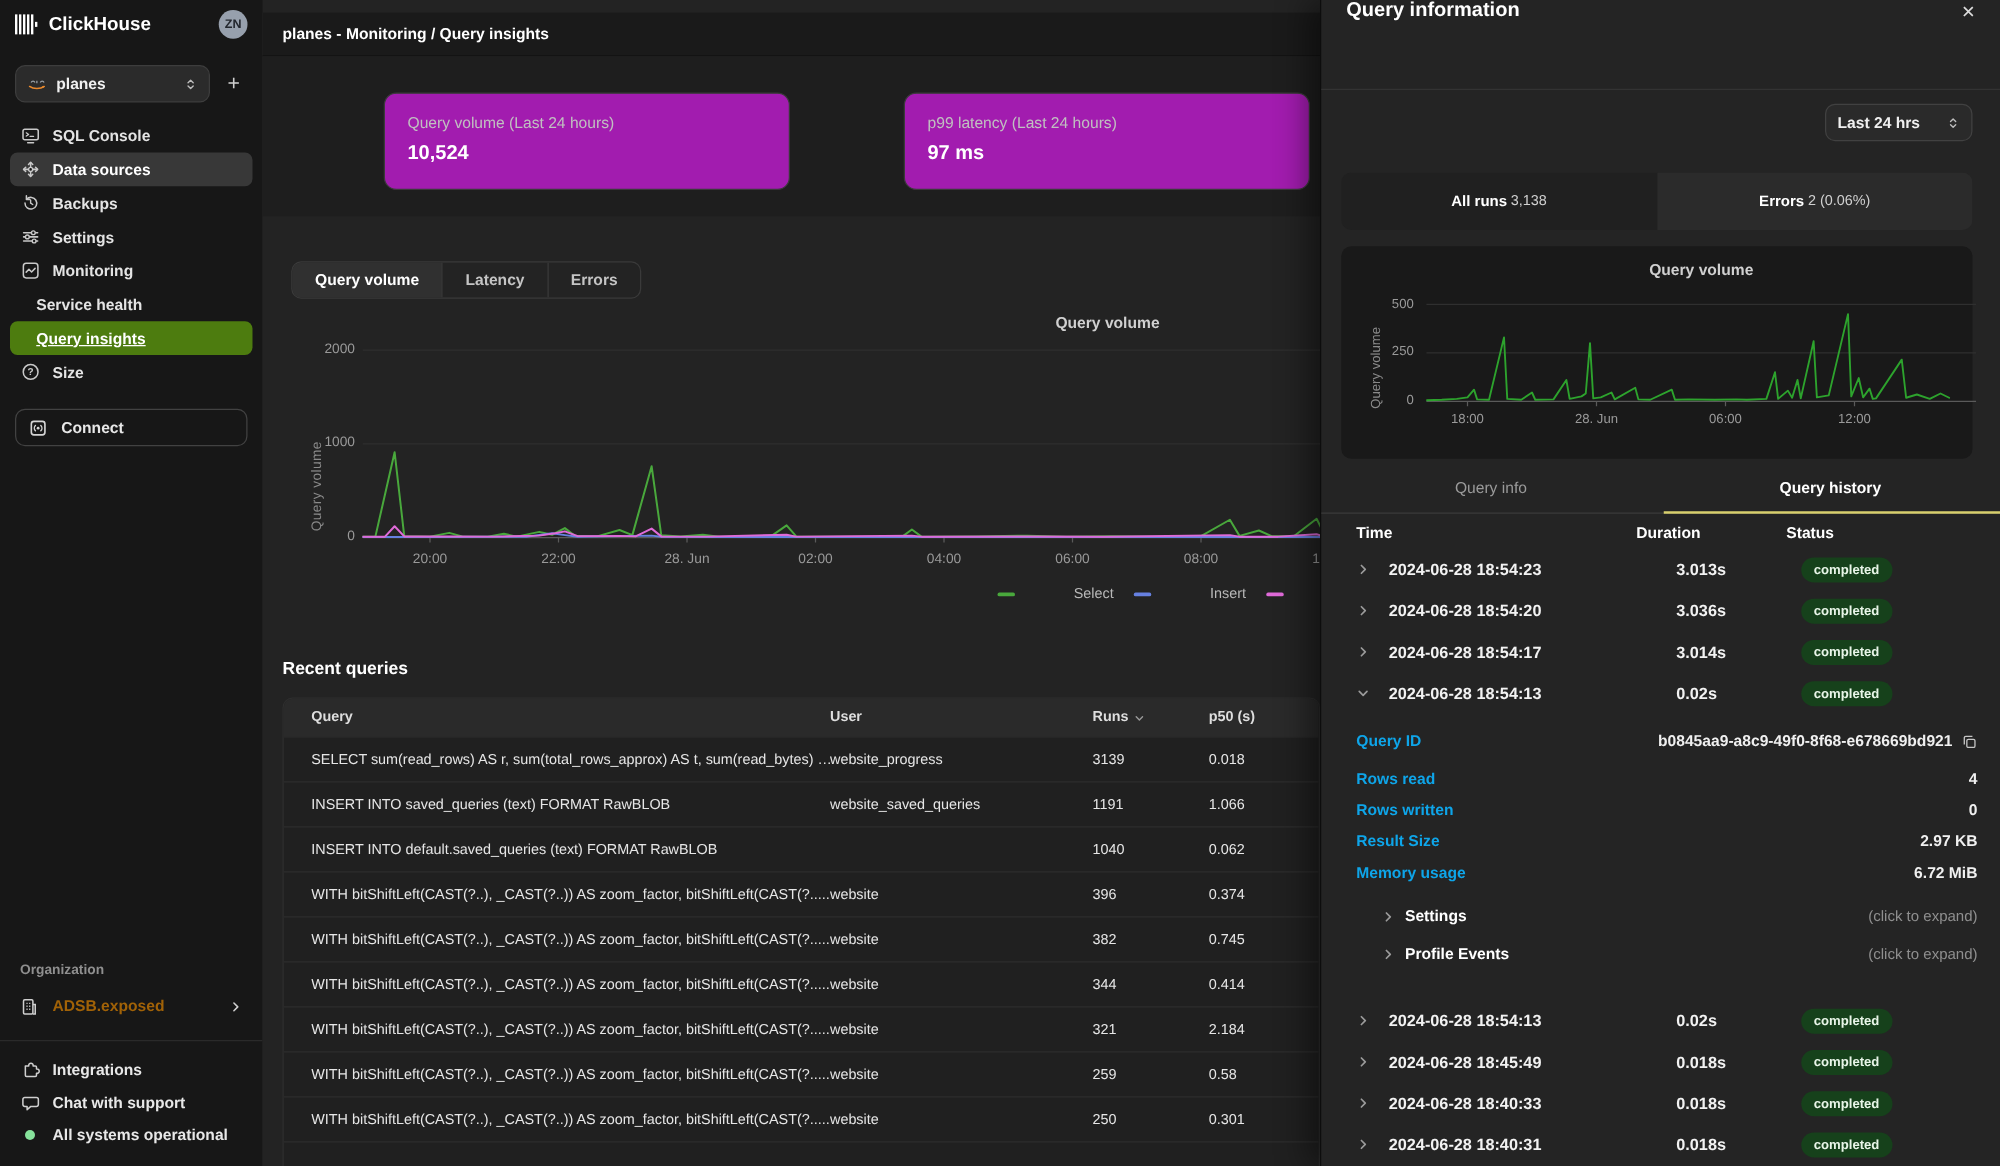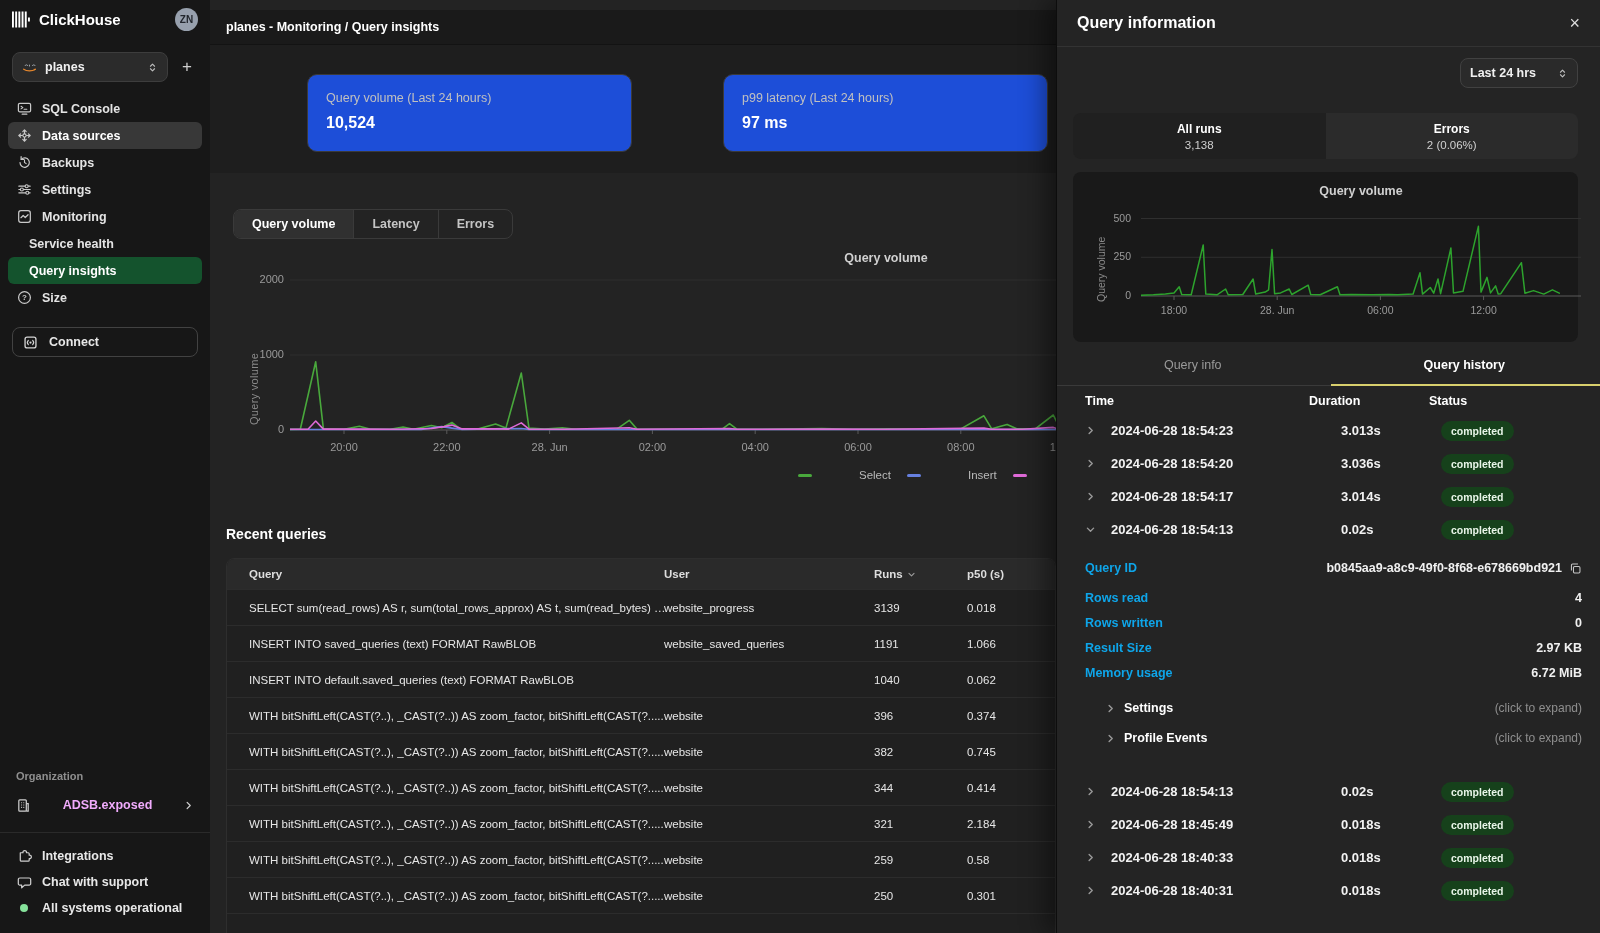--- a/index.html
+++ b/index.html
@@ -18,44 +18,44 @@
   .svc-select { flex:1; height:30px; background:#2b2b2b; border:1px solid #3d3d3d; border-radius:8px;
     display:flex; align-items:center; gap:8px; padding:0 9px; cursor:pointer; }
   .svc-select .lbl { flex:1; font-size:12.5px; font-weight:600; color:#f0f0f0; }
   .plus-btn { width:22px; text-align:center; font-size:17px; color:#cfcfcf; cursor:pointer; }
   .nav { margin-top:13px; }
   .nav-item { display:flex; align-items:center; gap:10px; height:27px; margin:0 8px; padding:0 8px;
     border-radius:6px; cursor:pointer; color:#e4e4e4; }
   .nav-item .nav-icon { width:16px; display:flex; align-items:center; justify-content:center; color:#c9c9c9; }
   .nav-item .nav-label { font-size:12.5px; font-weight:600; }
   .nav-item.hl { background:#383838; color:#fff; }
-  .nav-item.active { background:#14532d; color:#fff; }
+  .nav-item.active { background:#4d7c0f; color:#fff;text-decoration:underline; }
   .nav-item.indent { padding-left:21px; }
   .connect-btn { display:flex; align-items:center; gap:10px; height:30px; margin:16px 12px 0 12px;
     border:1px solid #424242; border-radius:8px; padding:0 10px; cursor:pointer; }
   .connect-btn .nav-icon { width:16px; color:#d5d5d5; }
   .connect-btn span.txt { font-size:12.5px; font-weight:600; }
   .sb-bottom { position:absolute; left:0; right:0; bottom:0; }
   .org-heading { font-size:11px; font-weight:600; color:#8f8f8f; padding:0 16px; margin-bottom:10px; }
   .org-row { display:flex; align-items:center; gap:10px; padding:0 16px; height:26px; cursor:pointer; }
   .org-row .nav-icon { width:16px; color:#cfcfcf; }
-  .org-row .org-name { flex:1; font-size:12.5px; font-weight:700; color:#f0abfc;text-align:center; }
+  .org-row .org-name { flex:1; font-size:12.5px; font-weight:700; color:#a16207; }
   .sb-divider { border-top:1px solid #2a2a2a; margin:14px 0 10px 0; }
   .foot-item { display:flex; align-items:center; gap:10px; height:26px; padding:0 16px; cursor:pointer; }
   .foot-item .nav-icon { width:16px; color:#cfcfcf; display:flex; justify-content:center; }
   .foot-item .nav-label { font-size:12.5px; font-weight:600; }
   .dot { width:8px; height:8px; border-radius:50%; }
 
   
   .main { position:absolute; left:210px; top:10px; width:846px; height:933px; overflow:hidden; background:#232323; }
   .topbar { height:35px; background:#1a1a1a; display:flex; align-items:center; padding:0 16px;
     border-bottom:1px solid #131313; }
   .breadcrumb { font-size:12.5px; font-weight:700; color:#fff; }
   .statband { height:128px; background:#1e1e1e; position:relative; }
-  .stat-card { position:absolute; top:29px; width:325px; height:78px; background:#1d4ed8;
+  .stat-card { position:absolute; top:29px; width:325px; height:78px; background:#a21caf;
     border:1px solid #3a3a3a; border-radius:10px; padding:16px 18px; }
   .stat-card .s-lbl { font-size:12.5px; color:#c0c0c0; }
   .stat-card .s-val { font-size:16px; font-weight:700; color:#fff; margin-top:9px; }
   .chart-tabs { position:absolute; left:23px; top:199px; display:flex; border:1px solid #3a3a3a;
     border-radius:8px; overflow:hidden; }
   .chart-tab { padding:7px 18px; font-size:12.5px; font-weight:600; color:#c4c4c4; cursor:pointer;
     border-left:1px solid #3a3a3a; }
   .chart-tab:first-child { border-left:none; }
   .chart-tab.active { background:#303030; color:#fff; font-weight:700; }
   .mchart-title { position:absolute; left:596px; top:241px; width:160px; text-align:center;
@@ -75,29 +75,29 @@
   .rq-grid { display:grid; grid-template-columns:415px 210px 93px 1fr; align-items:center; padding-left:22px; }
   .rq-head { background:#2a2a2a; height:30px; font-size:11.5px; font-weight:700; color:#dedede; }
   .rq-row { height:36px; border-top:1px solid #2c2c2c; font-size:11.5px; color:#e6e6e6; cursor:pointer; }
   .rq-row .q { white-space:nowrap; overflow:hidden; padding-right:14px; }
   .runs-head { display:flex; align-items:center; gap:4px; }
   .sort-ic { color:#9a9a9a; font-size:9px; }
 
   
   .panel { position:absolute; left:1056px; top:0; width:544px; height:933px; background:#242424;
     border-left:1px solid #0d0d0d; box-shadow:-10px 0 24px rgba(0,0,0,.45); }
-  .p-head { height:47px; display:flex; align-items:center; padding:0 20px; border-bottom:1px solid #333; }
+  .p-head { height:72px; display:flex; align-items:flex-start; padding:0 20px; border-bottom:1px solid #333; }
   .p-title { flex:1; font-size:16px; font-weight:700; color:#fff; }
   .p-close { font-size:18px; color:#dcdcdc; cursor:pointer; line-height:1; }
   .p-dd-row { display:flex; justify-content:flex-end; padding:11px 22px 0 0; }
   .p-dd { width:118px; height:30px; background:#2a2a2a; border:1px solid #414141; border-radius:8px;
     display:flex; align-items:center; padding:0 9px; gap:6px; cursor:pointer; }
   .p-dd .lbl { flex:1; font-size:12.5px; font-weight:600; color:#f0f0f0; }
   .p-toggle { display:flex; margin:25px 22px 0 16px; height:46px; border-radius:8px; overflow:hidden; }
-  .p-tile { flex:1; display:flex; flex-direction:column; align-items:center; justify-content:center;
+  .p-tile { flex:1; display:flex; flex-direction:row; align-items:center; justify-content:center;
     gap:3px; cursor:pointer; }
   .p-tile .t-lbl { font-size:12px; font-weight:700; color:#fff; }
   .p-tile .t-val { font-size:11.5px; color:#d0d0d0; }
   .p-tile.sel { background:#202020; }
   .p-tile.unsel { background:#2b2b2b; }
   .mini-card { position:relative; margin:13px 22px 0 16px; height:170px; background:#191919; border-radius:8px; }
   .mini-title { position:absolute; left:68px; width:440px; top:12px; text-align:center; font-size:12.5px;
     font-weight:600; color:#d0d0d0; }
   .mini-ylabel { position:absolute; left:22px; top:40px; height:90px; display:flex; align-items:center;
     writing-mode:vertical-rl; transform:rotate(180deg); font-size:10.5px; color:#8a8a8a; }

